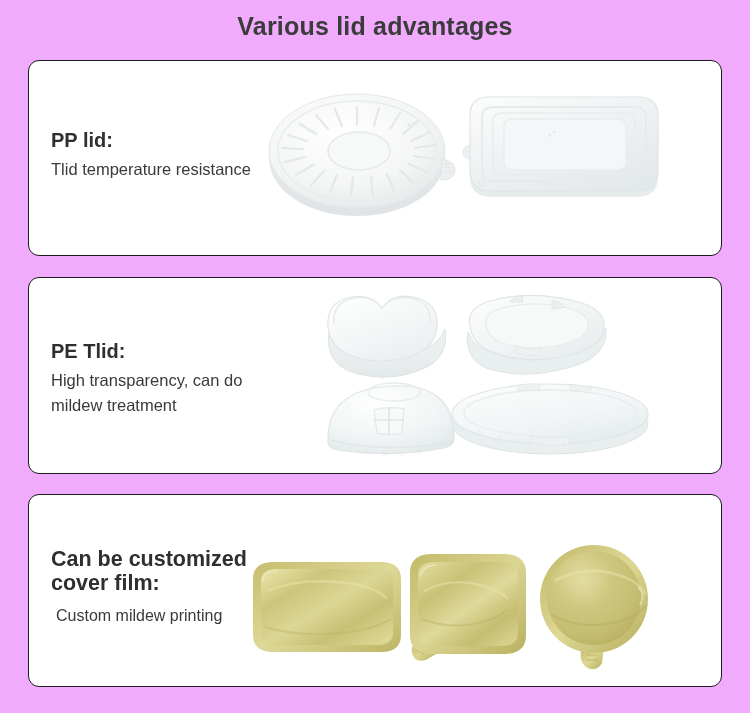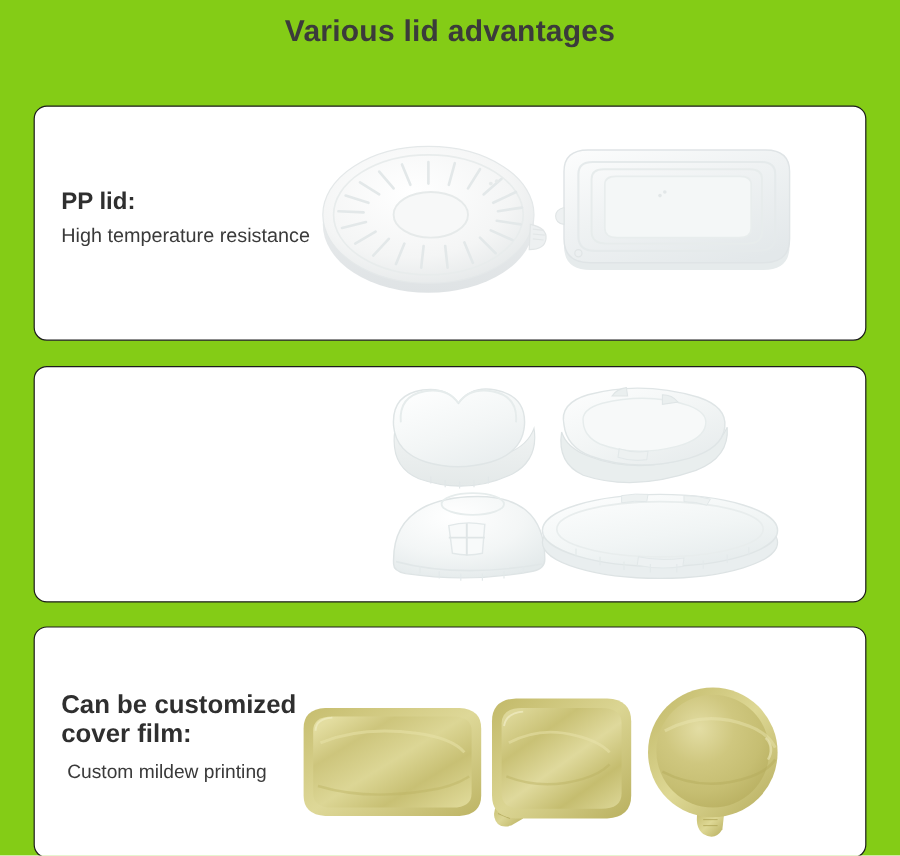--- a/index.html
+++ b/index.html
@@ -7,21 +7,21 @@
     width: 750px;
     height: 713px;
     background: #ffffff;
     font-family: "Liberation Sans", sans-serif;
     overflow: hidden;
   }
   #page {
     position: relative;
     width: 750px;
     height: 713px;
-    background: #84cc16;
+    background: #f0abfc;
   }
 
   
   .page-title {
     position: absolute;
     left: 0; top: 12px;
     width: 750px;
     text-align: center;
     font-size: 25px;
     font-weight: bold;
@@ -31,21 +31,20 @@
 
   
   .card {
     position: absolute;
     left: 28px;
     width: 694px;
     border: 1.4px solid #1c1c1c;
     border-radius: 11px;
     background: #ffffff;
     overflow: hidden;
-    margin-top: 28px;
   }
   #card-0 { top: 60px;  height: 196px; }
   #card-1 { top: 277px; height: 197px; }
   #card-2 { top: 494px; height: 193px; }
 
   .card-text {
     position: absolute;
     left: 22px;
     width: 260px;
   }
@@ -84,21 +83,21 @@
 </head>
 <body>
 
 <div id="page">
 
   <div class="page-title">Various lid advantages</div>
 
   <div class="card" id="card-0">
     <div class="card-text">
       <div class="card-heading">PP lid:</div>
-      <div class="card-desc">High temperature resistance</div>
+      <div class="card-desc">Tlid temperature resistance</div>
     </div>
 
     <div class="art">
 
       <div class="fig" style="left:-10px; top:22px;">
         <svg width="200" height="140" viewBox="0 0 200 140">
           <defs>
             <radialGradient id="ppRound" cx="42%" cy="34%" r="76%">
               <stop offset="0%" stop-color="#ffffff"></stop>
               <stop offset="62%" stop-color="#f4f5f5"></stop>
@@ -176,20 +175,25 @@
 
           <path d="M24 66 q-7 2 -7 7 q0 6 7 7 z" fill="#eef1f2" stroke="#e0e5e6" stroke-width="0.9"></path>
           <circle cx="36" cy="104" r="3" fill="none" stroke="#e0e5e6" stroke-width="1"></circle>
         </svg>
       </div>
 
     </div>
   </div>
 
   <div class="card" id="card-1">
+    <div class="card-text">
+      <div class="card-heading">PE Tlid:</div>
+      <div class="card-desc">High transparency, can do
+mildew treatment</div>
+    </div>
 
     <div class="art">
 
       <div class="fig" style="left:40px; top:5px;">
         <svg width="150" height="105" viewBox="0 0 150 105">
           <defs>
             <linearGradient id="peHeartBase" x1="0" y1="0" x2="0" y2="1">
               <stop offset="0%" stop-color="#f0f3f3"></stop>
               <stop offset="100%" stop-color="#e4e9e9"></stop>
             </linearGradient>

